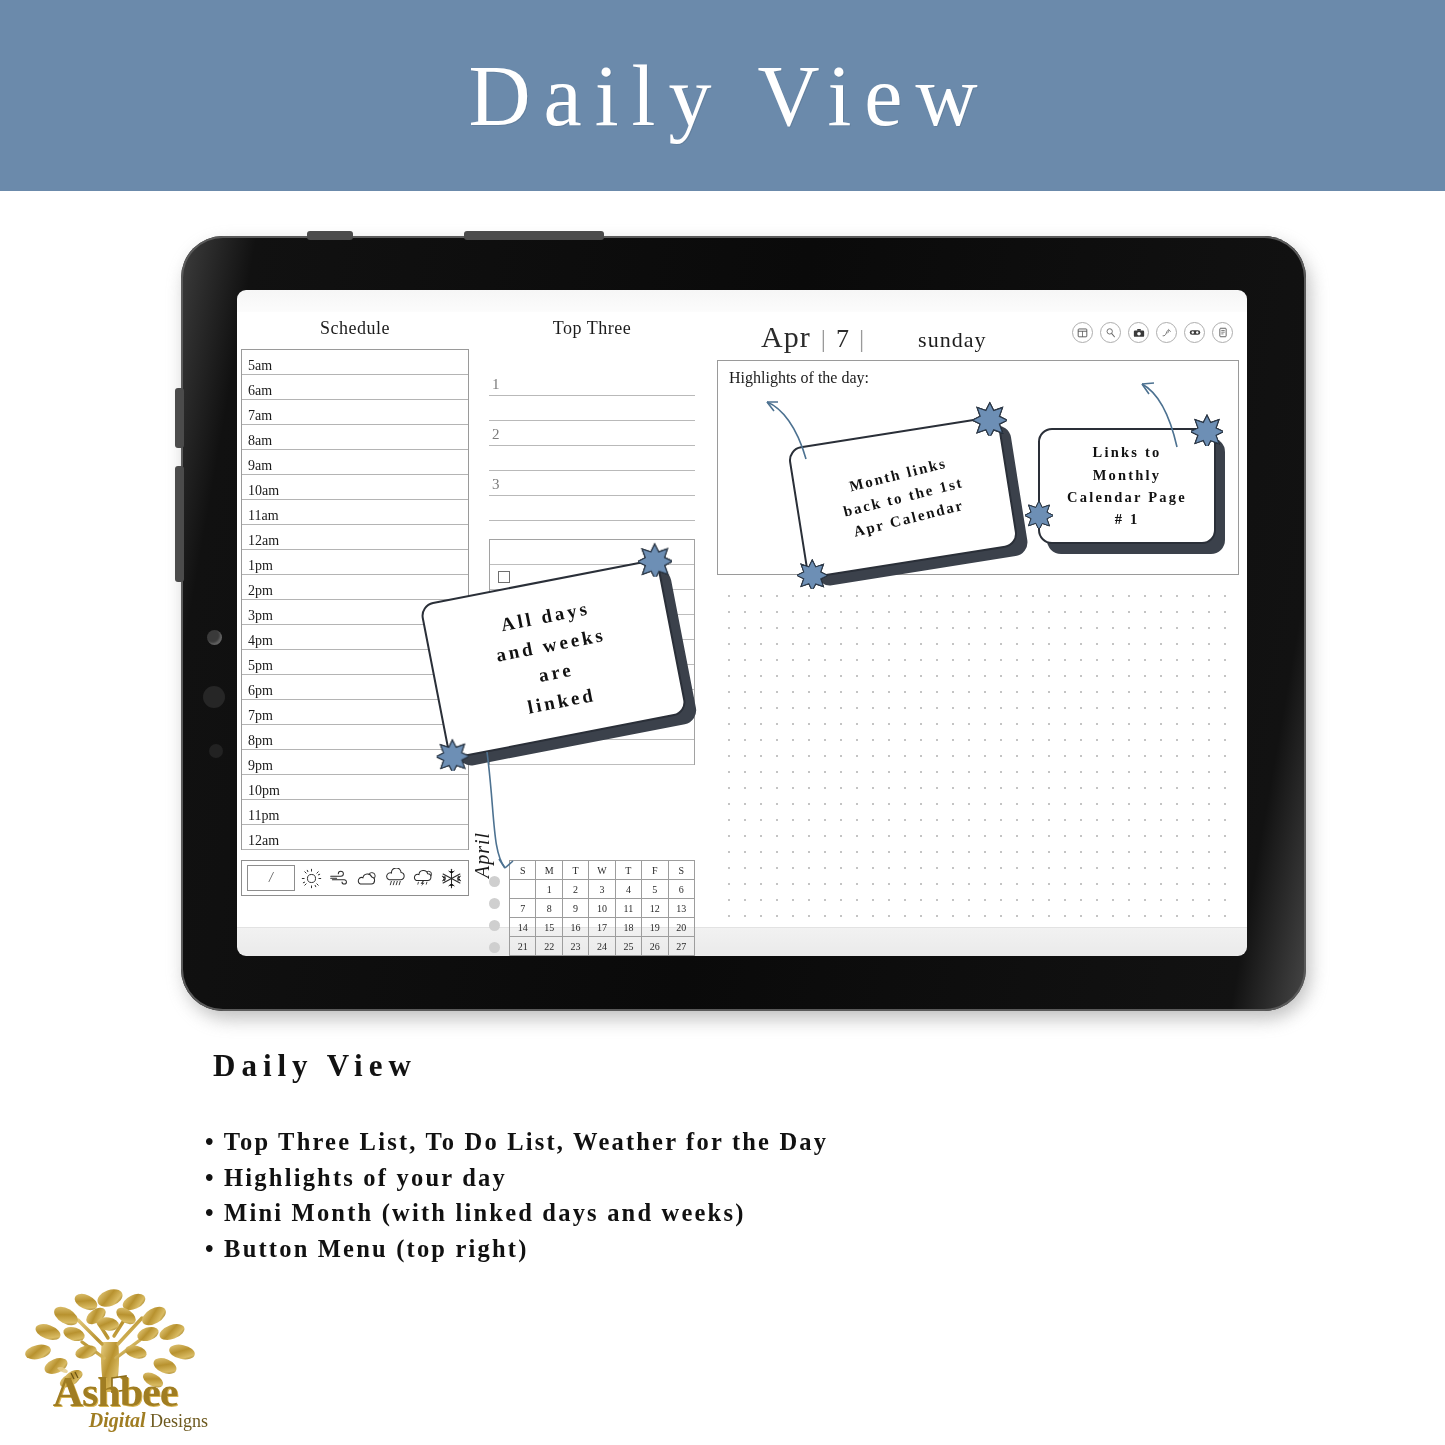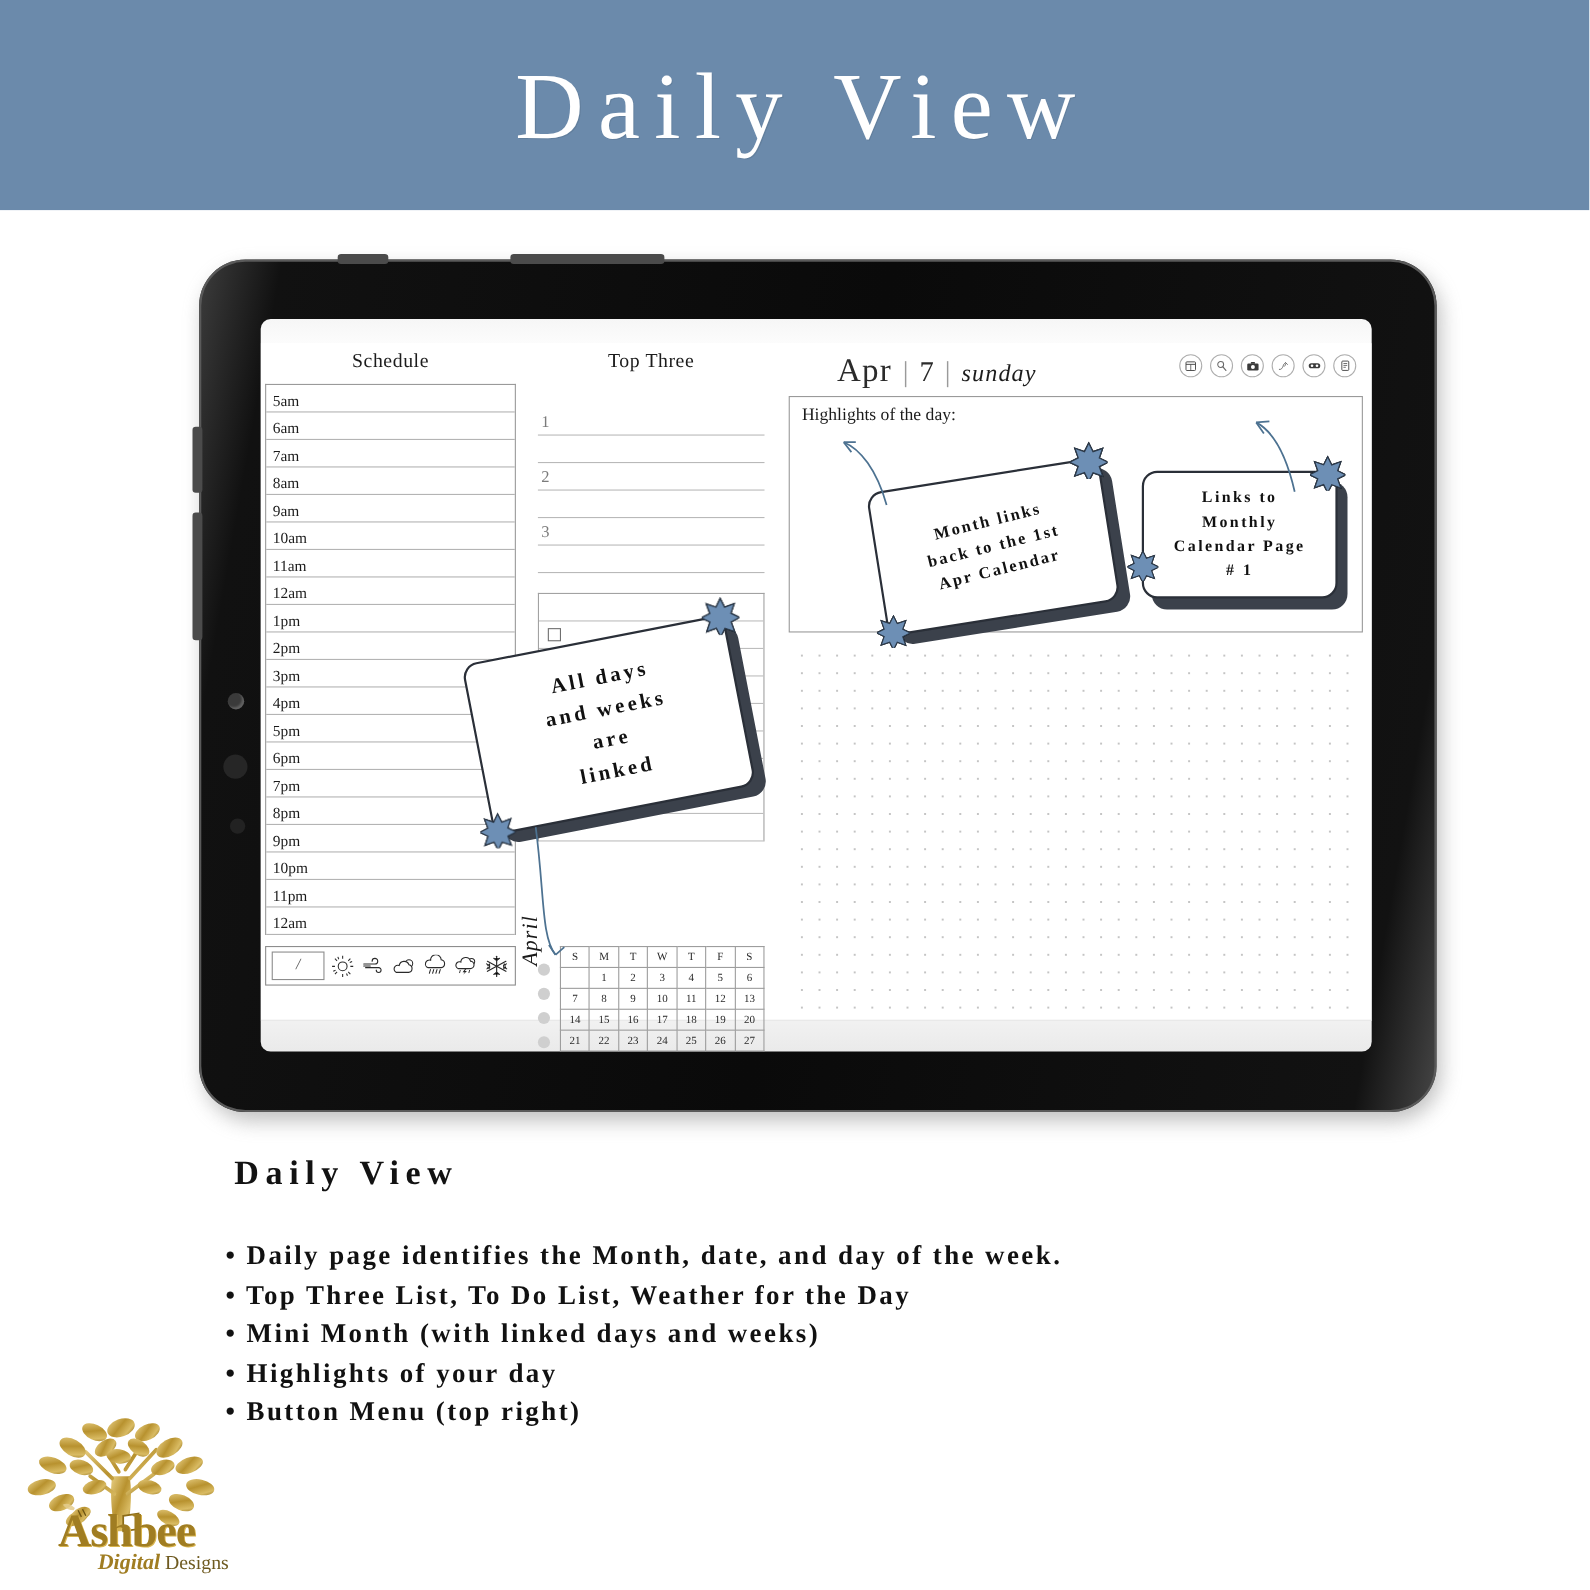--- a/index.html
+++ b/index.html
@@ -133,21 +133,21 @@
   #cal th{ font-size:10px; }
 
   
   #right-page{ position:absolute; left:474px; top:0; right:0; bottom:0; }
   #daily-header{
     position:absolute; left:50px; top:8px; display:flex; align-items:baseline; gap:10px;
   }
   #hdr-month{ font-size:30px; color:#2b2b2b; font-family:"Liberation Serif", serif; letter-spacing:1px;}
   .hdr-sep{ color:#9a9a9a; font-size:26px; font-weight:300;}
   #hdr-day{ font-size:26px; color:#2b2b2b; font-family:"Liberation Serif", serif;}
-  #hdr-weekday{ font-size:22px; color:#1d1d1d; font-family:"Liberation Serif", serif; font-style:italic; letter-spacing:1px;}
+  #hdr-weekday{ font-size:22px; color:#1d1d1d; font-family:"Liberation Serif", serif; letter-spacing:1px;margin-left:44px;}
 
   #icon-menu{ position:absolute; right:14px; top:10px; display:flex; gap:7px; }
   .ico{
     width:21px; height:21px; border-radius:50%; border:1px solid #aeaeae;
     display:flex; align-items:center; justify-content:center; background:#fff;
   }
   .ico svg{ display:block; }
 
   #highlights{
     position:absolute; left:6px; top:48px; right:8px; height:215px;
@@ -632,24 +632,23 @@
 
         </div>
       </div>
     </div>
   </div>
 </div>
 
 <div id="desc">
   <div id="desc-title">Daily View</div>
   <div id="bullets">
-      <div class="bullet">Daily page identifies the Month, date, and day of the week.</div>
       <div class="bullet">Top Three List, To Do List, Weather for the Day</div>
+      <div class="bullet">Highlights of your day</div>
       <div class="bullet">Mini Month (with linked days and weeks)</div>
-      <div class="bullet">Highlights of your day</div>
       <div class="bullet">Button Menu (top right)</div>
     </div>
 </div>
 
 <div id="logo">
   <svg width="205" height="168" viewBox="0 0 205 168">
     <defs>
       <linearGradient id="gold" x1="0" y1="0" x2="1" y2="1">
         <stop offset="0%" stop-color="#e8cf84"></stop>
           <stop offset="45%" stop-color="#b8922f"></stop>

